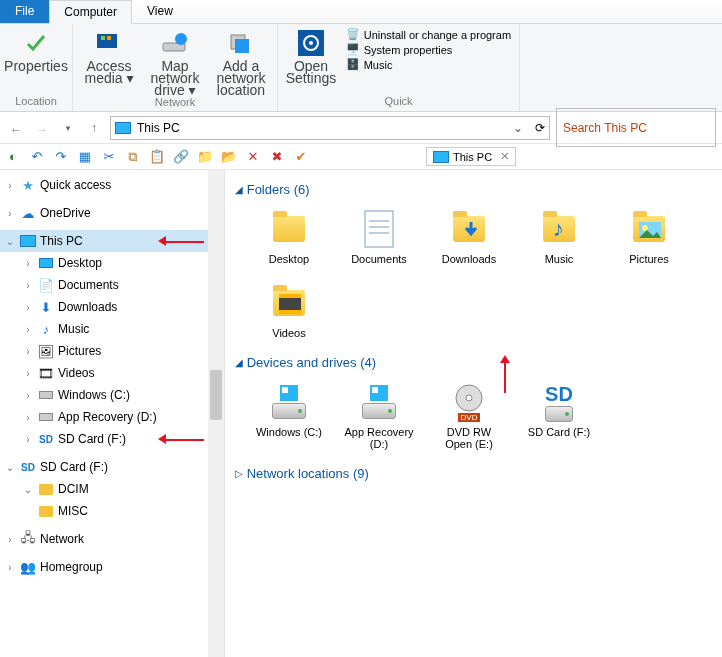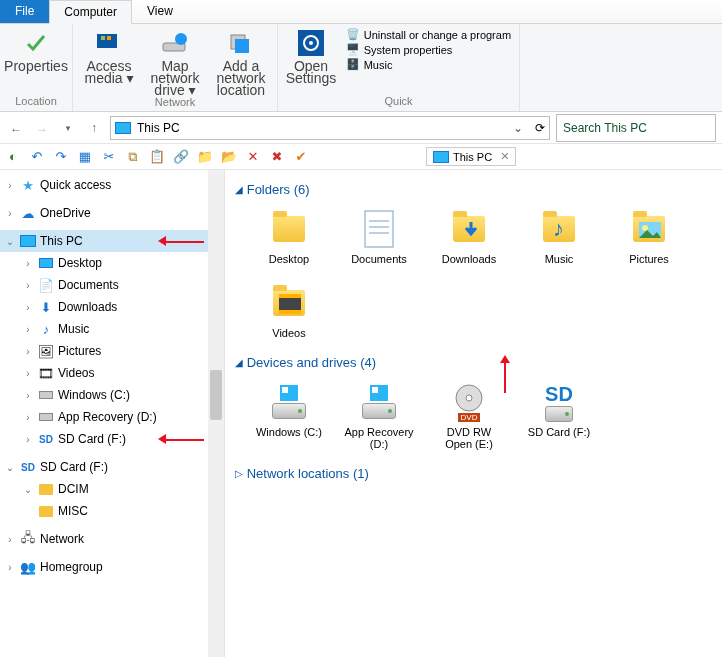--- a/index.html
+++ b/index.html
@@ -21,21 +21,21 @@
 .rbtn .lbl { font-size: 14px; text-align: center; line-height: 12px; }
 .group-name { font-size: 11px; color: #7a7a7a; text-align: center; padding-bottom: 2px; }
 .syslist { display:flex; flex-direction:column; gap:2px; font-size:11px; }
 .syslist div { display:flex; align-items:center; gap:4px; }
 
 
 .addrrow { height: 32px; display: flex; align-items: center; gap: 6px; padding: 4px 6px; border-bottom: 1px solid #e5e5e5; }
 .navbtn { width:20px; height:20px; display:flex; align-items:center; justify-content:center; color:#666; }
 .addrbox { flex: 1; display:flex; align-items:center; border:1px solid #bcbcbc; height:24px; padding:0 4px; gap:6px; }
 .addrbox .refresh { margin-left:auto; color:#555; }
-.searchbox { width:160px; border:1px solid #bcbcbc; height:28px; padding:0 6px; color:#14532d; display:flex; align-items:center; }
+.searchbox { width:160px; border:1px solid #bcbcbc; height:39px; padding:0 6px; color:#c2410c; display:flex; align-items:center; }
 
 
 .qtb { height:26px; border-bottom:1px solid #e5e5e5; display:flex; align-items:center; padding:0 4px; gap:6px; position:relative; }
 .qtbbtn { width:18px; height:18px; display:flex; align-items:center; justify-content:center; font-size:13px; }
 .pathtab { margin-left:110px; display:flex; align-items:center; gap:4px; border:1px solid #ccc; background:#fdfdfd; padding:2px 6px; font-size:11px; }
 .pathtab .x { color:#888; margin-left:4px; }
 
 
 .body { display:flex; height: calc(657px - 24px - 88px - 32px - 26px); }
 .tree { width:225px; border-right:1px solid #e5e5e5; padding:4px 0; overflow:hidden; position:relative; }
@@ -447,21 +447,21 @@
               <div class="isd">SD</div>
               <div class="idrive" style="width:28px"></div>
             </div>
           </div>
           <div class="lbl">SD Card (F:)</div>
         </div>
       </div>
 
     <div class="section-hdr">
         <span class="tri">▷</span>
-        <span>Network locations (1)</span>
+        <span>Network locations (9)</span>
       </div>
 
     <div class="uparrow">
         <div class="head"></div>
         <div class="shaft"></div>
       </div>
   </div>
 </div>
 
 </body></html>

